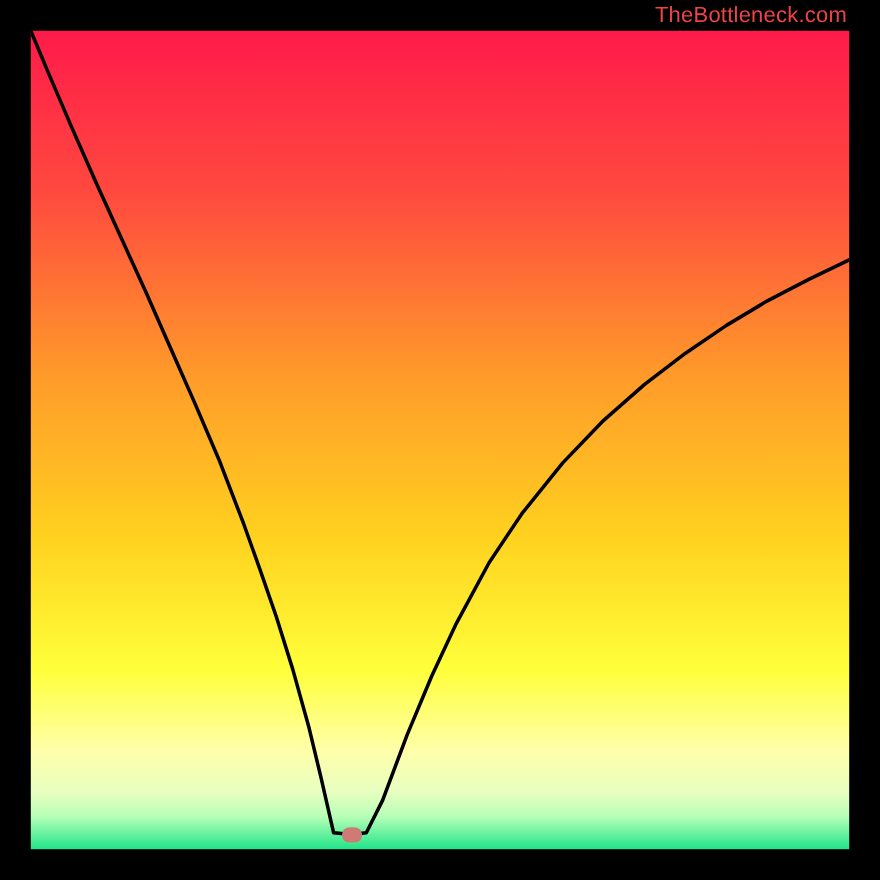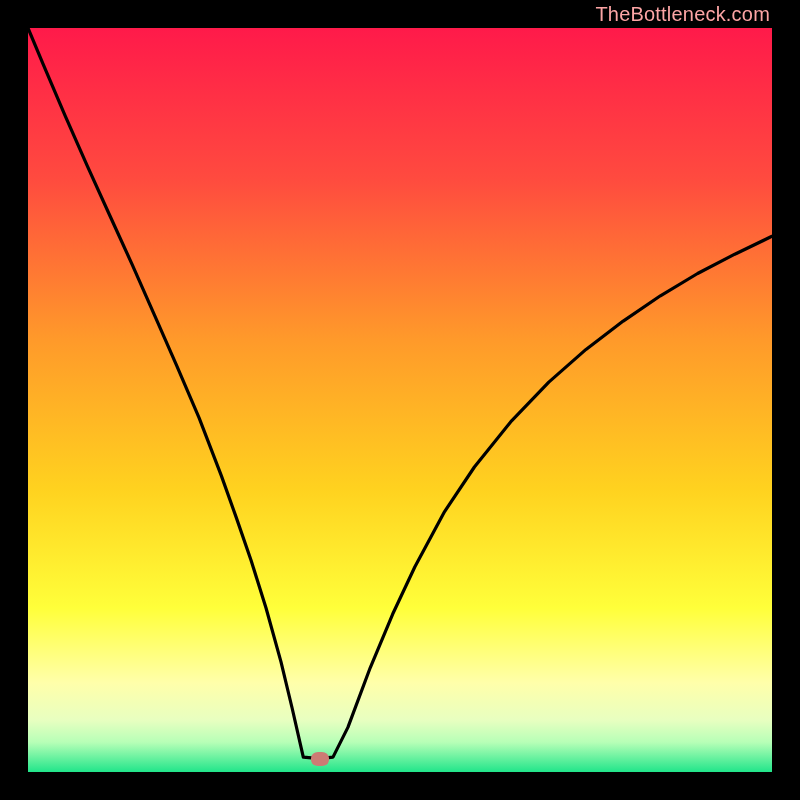--- a/index.html
+++ b/index.html
@@ -24,21 +24,21 @@
     width: 744px;
     height: 744px;
     
   }
   .watermark {
     position: absolute;
     top: 0;
     right: 30px;
     height: 28px;
     line-height: 28px;
-    color: #fca5a5;
+    color: #ef4444;
     font-size: 20px;
     letter-spacing: 0.2px;
     font-weight: 500;
   }
   svg.curve {
     position: absolute;
     left: 28px;
     top: 28px;
     width: 744px;
     height: 744px;

